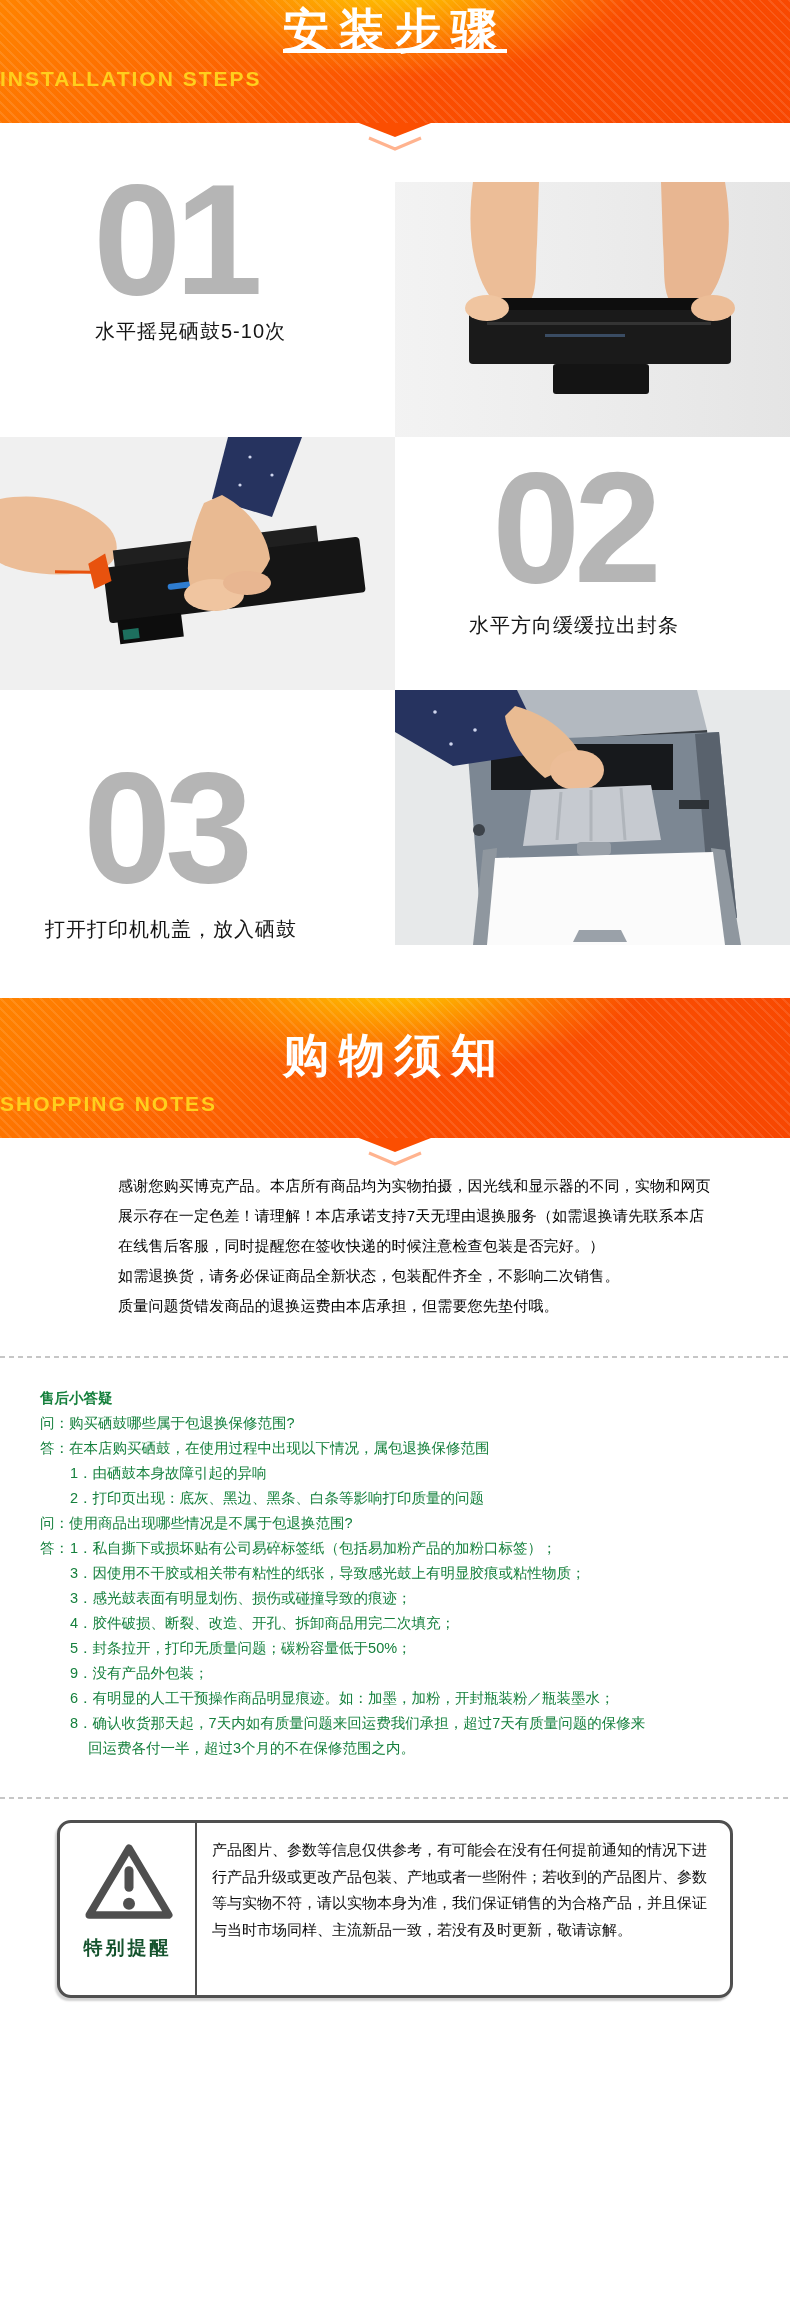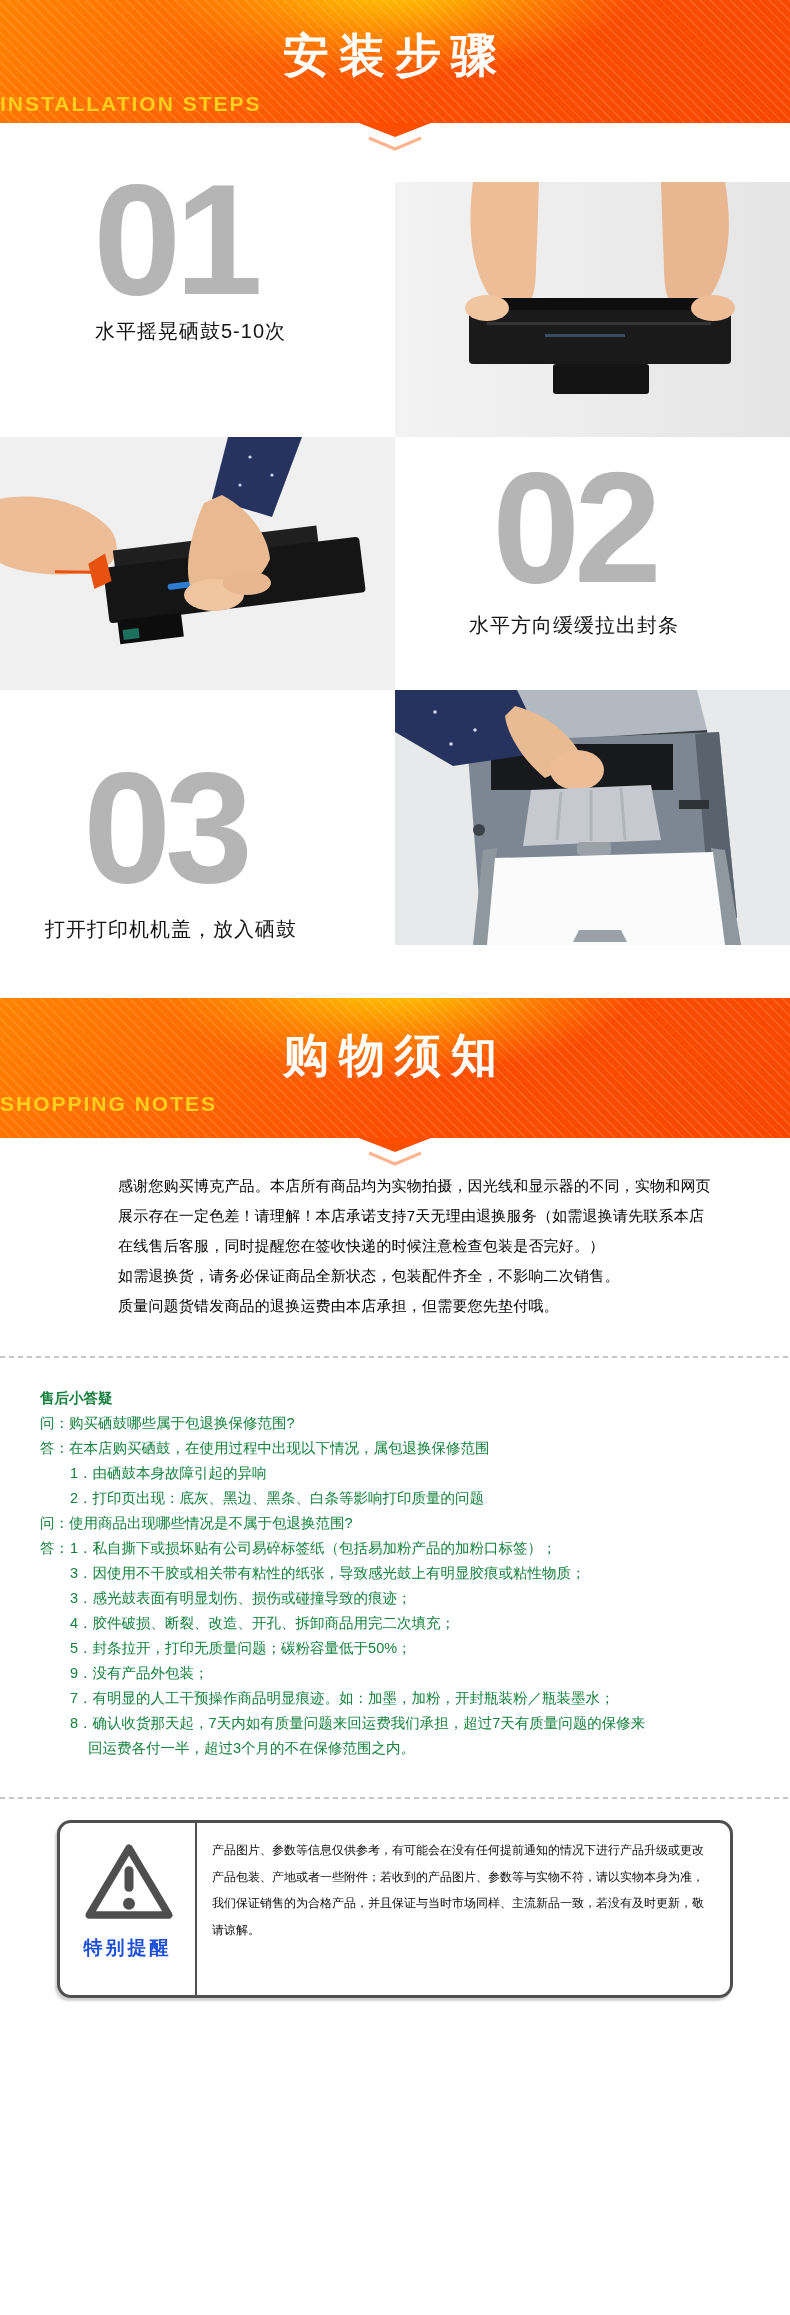--- a/index.html
+++ b/index.html
@@ -12,21 +12,21 @@
       radial-gradient(ellipse 320px 130px at 50% -25px, rgba(255,224,0,.95), rgba(255,170,0,.45) 52%, rgba(255,120,0,0) 78%),
       linear-gradient(135deg,#ff8300 0%,#fb4e01 55%,#f74701 100%);
     overflow:hidden;}
   .banner::before{content:"";position:absolute;inset:0;
     background:repeating-linear-gradient(45deg, rgba(255,255,255,.10) 0 2px, rgba(255,255,255,0) 2px 7px);}
   .banner-title{position:relative;margin:0;text-align:center;color:#fff;font-weight:bold;
     font-size:46px;letter-spacing:10px;}
   .banner-sub{position:relative;margin:5px 0 0 0;text-align:left;color:#ffcf1d;
     font-weight:bold;font-size:21px;letter-spacing:2px;}
   #banner1{top:0;height:123px;}
-  #banner1 .banner-title{padding-top:25px;}
+  #banner1 .banner-title{text-decoration:underline;}
   #banner2{top:998px;height:140px;}
   #banner2 .banner-title{padding-top:27px;}
   .chevron{position:absolute;left:353px;width:84px;height:28px;}
 
   
   .photo{position:absolute;display:block;}
   .stepnum{position:absolute;font-size:158px;line-height:1;font-weight:bold;color:#b5b5b5;
     text-align:center;letter-spacing:-6px;}
   .stepcap{position:absolute;font-size:20px;color:#151515;letter-spacing:1px;}
 
@@ -47,22 +47,22 @@
   #faq .ans-first .pfx{flex:0 0 30px;}
   #faq .hang{padding-left:48px;text-indent:-18px;max-width:560px;}
 
   
   #rbox{position:absolute;left:57px;top:1820px;width:670px;height:172px;
     border:3px solid #4f4f4f;border-radius:14px;background:#fff;
     box-shadow:-2px 3px 2px rgba(0,0,0,.18);}
   #rbox .vline{position:absolute;left:135px;top:0;bottom:0;width:2px;background:#4f4f4f;}
   #rbox .warn{position:absolute;left:24px;top:16px;width:90px;height:86px;}
   #rbox .rlabel{position:absolute;left:0;top:112px;width:135px;text-align:center;
-    font-size:19px;letter-spacing:3px;color:#1d4ed8;font-family:Liberation Serif, serif;font-weight:bold;}
-  #rbox .rtext{position:absolute;left:152px;top:14px;width:500px;font-size:12px;line-height:26.5px;color:#0d0d0d;}
+    font-size:19px;letter-spacing:3px;color:#14532d;font-family:Liberation Serif, serif;font-weight:bold;}
+  #rbox .rtext{position:absolute;left:152px;top:14px;width:500px;font-size:15px;line-height:26.5px;color:#0d0d0d;}
 </style>
 </head>
 <body>
 
 <div id="page">
 
   <div class="banner" id="banner1">
     <h1 class="banner-title">安装步骤</h1>
     <div class="banner-sub">INSTALLATION STEPS</div>
   </div>
@@ -170,21 +170,21 @@
     <div>问：使用商品出现哪些情况是不属于包退换范围?</div>
     <div class="ans-first">
       <span class="pfx">答：</span>
       <span>1．私自撕下或损坏贴有公司易碎标签纸（包括易加粉产品的加粉口标签）；</span>
     </div>
     <div class="indent">3．因使用不干胶或相关带有粘性的纸张，导致感光鼓上有明显胶痕或粘性物质；</div>
     <div class="indent">3．感光鼓表面有明显划伤、损伤或碰撞导致的痕迹；</div>
     <div class="indent">4．胶件破损、断裂、改造、开孔、拆卸商品用完二次填充；</div>
     <div class="indent">5．封条拉开，打印无质量问题；碳粉容量低于50%；</div>
     <div class="indent">9．没有产品外包装；</div>
-    <div class="indent">7．有明显的人工干预操作商品明显痕迹。如：加墨，加粉，开封瓶装粉／瓶装墨水；</div>
+    <div class="indent">6．有明显的人工干预操作商品明显痕迹。如：加墨，加粉，开封瓶装粉／瓶装墨水；</div>
     <div class="hang">8．确认收货那天起，7天内如有质量问题来回运费我们承担，超过7天有质量问题的保修来回运费各付一半，超过3个月的不在保修范围之内。</div>
   </div>
 
   <div class="dashline" style="top:1797px"></div>
 
   <div id="rbox">
     <div class="vline"></div>
     <svg class="warn" viewBox="0 0 120 110">
       <polygon points="60,10 113,99 7,99" fill="none" stroke="#4f4f4f" stroke-width="10" stroke-linejoin="round"></polygon>
       <rect x="54" y="34" width="12" height="34" rx="6" fill="#4f4f4f"></rect>

